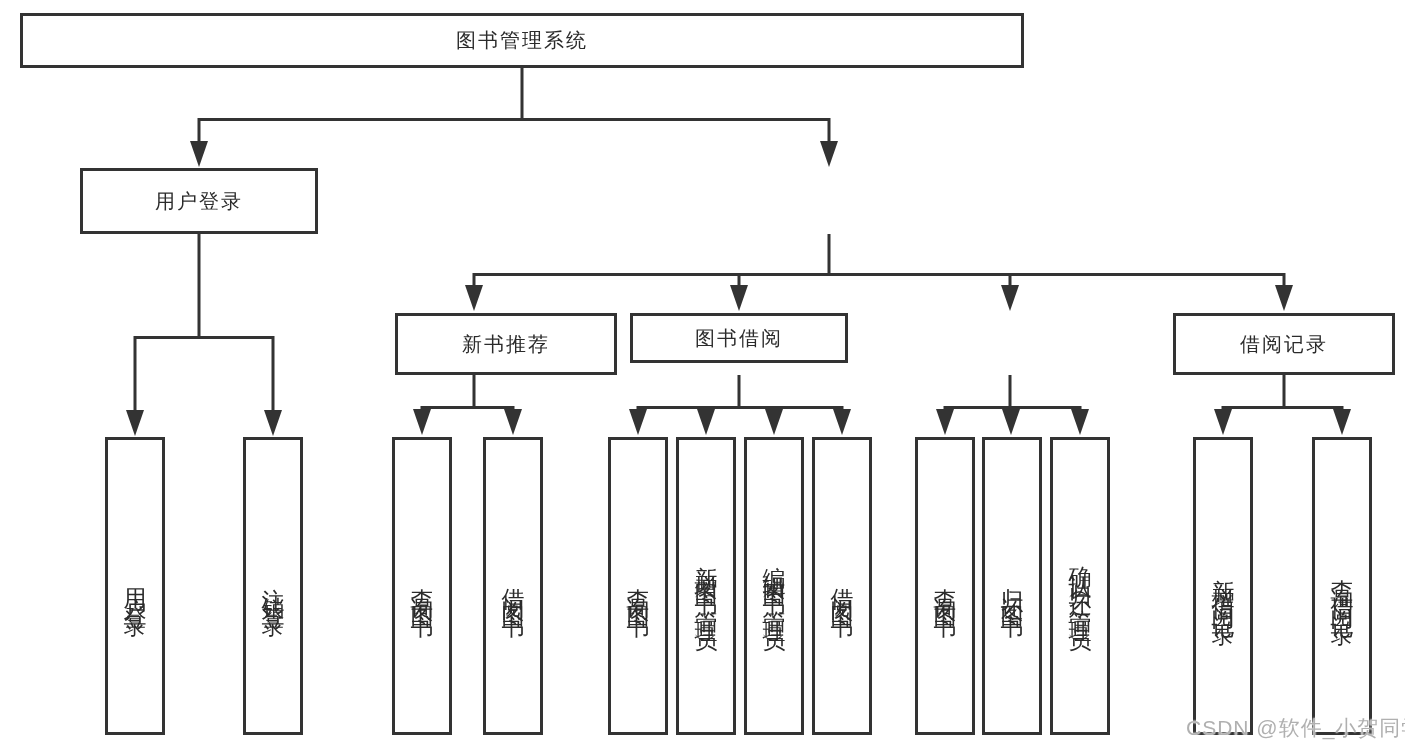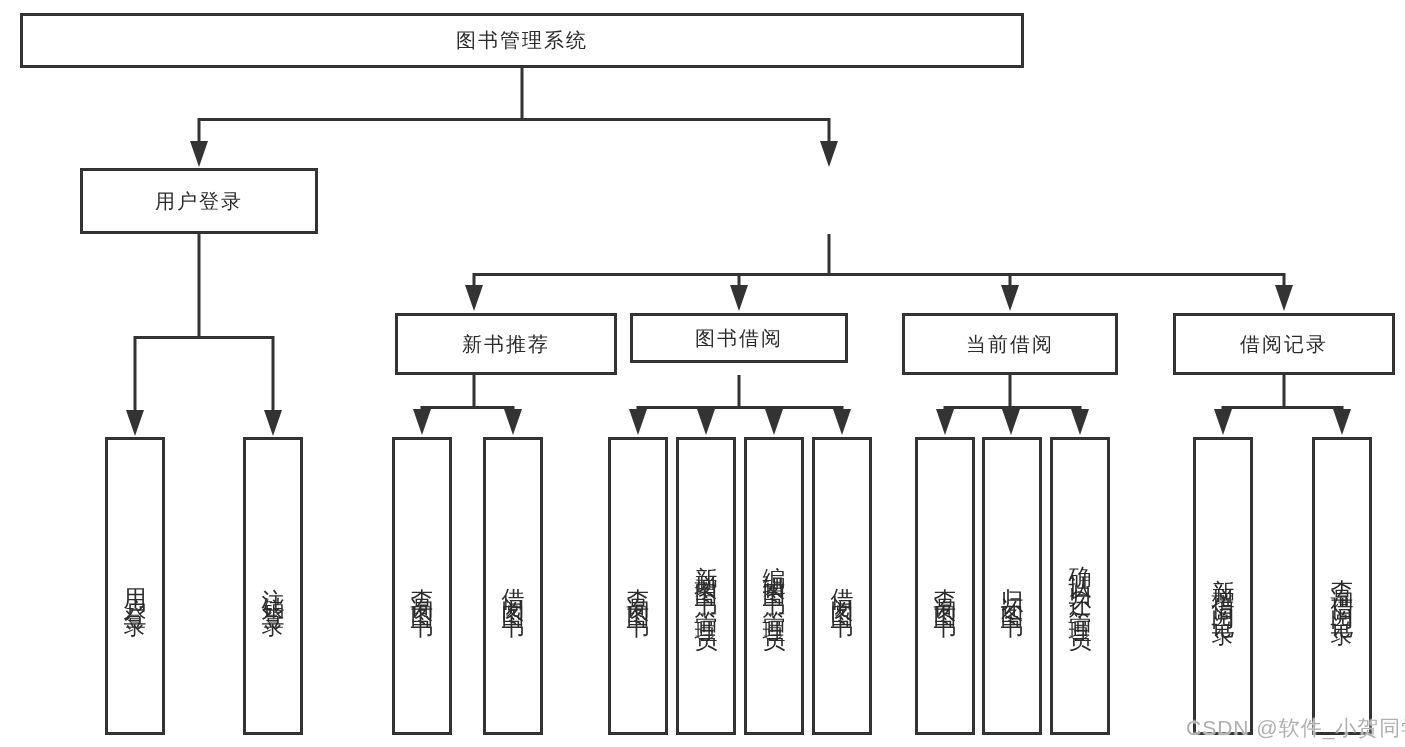--- a/index.html
+++ b/index.html
@@ -75,21 +75,20 @@
       <polygon points="1333,409 1351,409 1342,435"></polygon>
     </g>
   </svg>
 
   <div class="box n-root">图书管理系统</div>
 
   <div class="box n-user-login">用户登录</div>
 
   <div class="box n-new-book">新书推荐</div>
   <div class="box n-book-borrow">图书借阅</div>
-  <div class="box n-current-borrow">当前借阅</div>
   <div class="box n-borrow-record">借阅记录</div>
 
   <div class="box vbox leaf l-ul1">用户登录</div>
   <div class="box vbox leaf l-ul2">注销登录</div>
 
   <div class="box vbox leaf l-nb1">查询图书</div>
   <div class="box vbox leaf l-nb2">借阅图书</div>
 
   <div class="box vbox leaf l-bb1">查询图书</div>
   <div class="box vbox leaf l-bb2">新增图书（管理员）</div>

